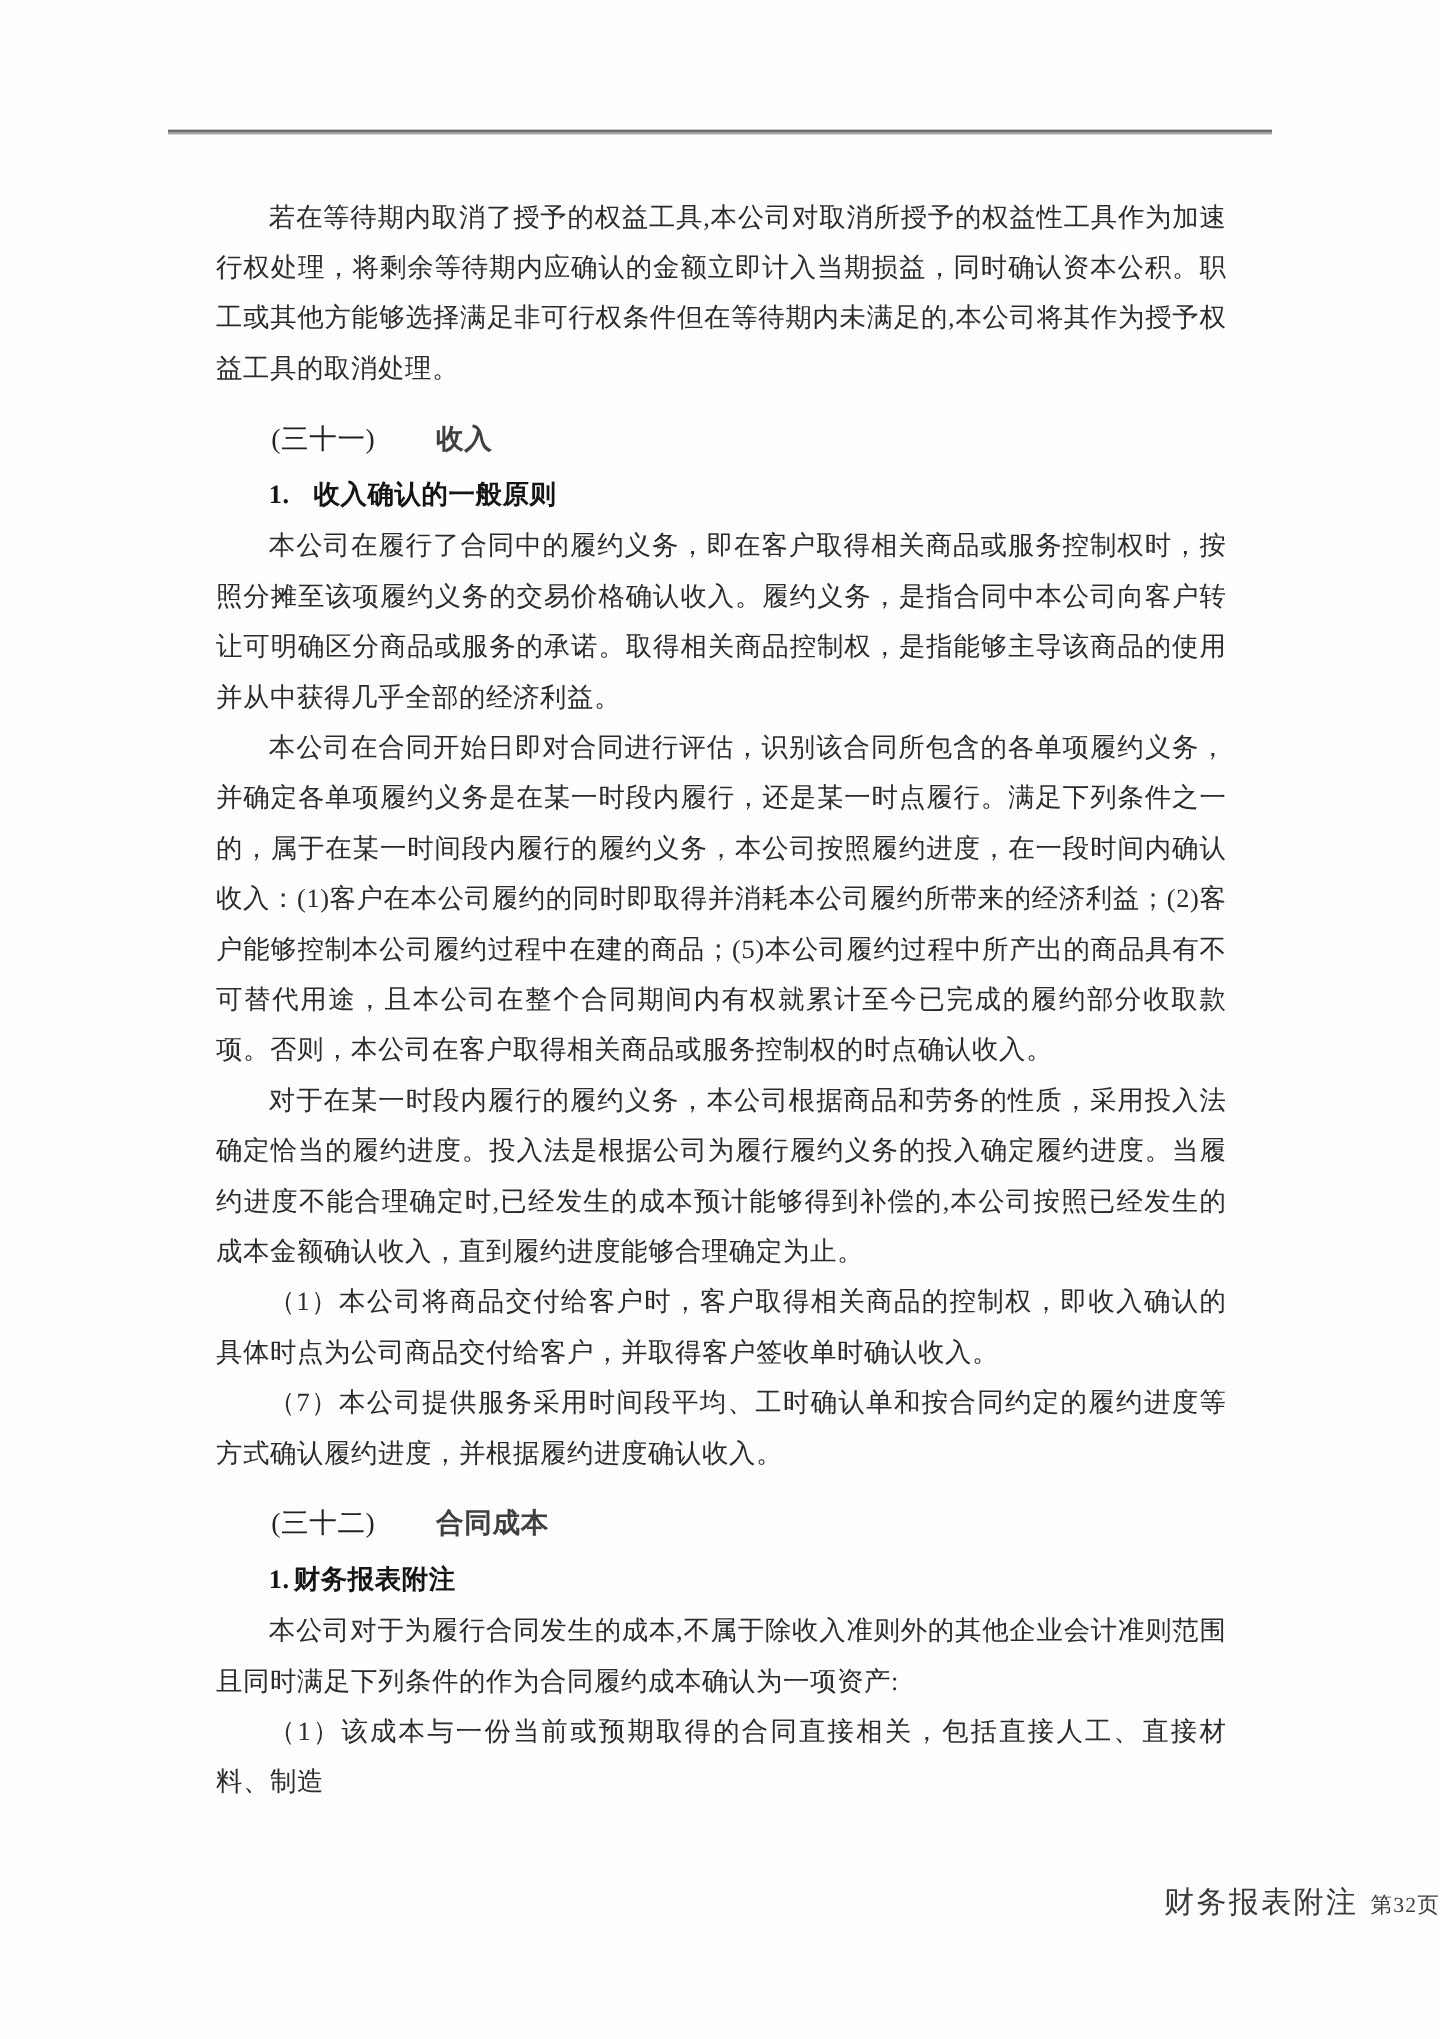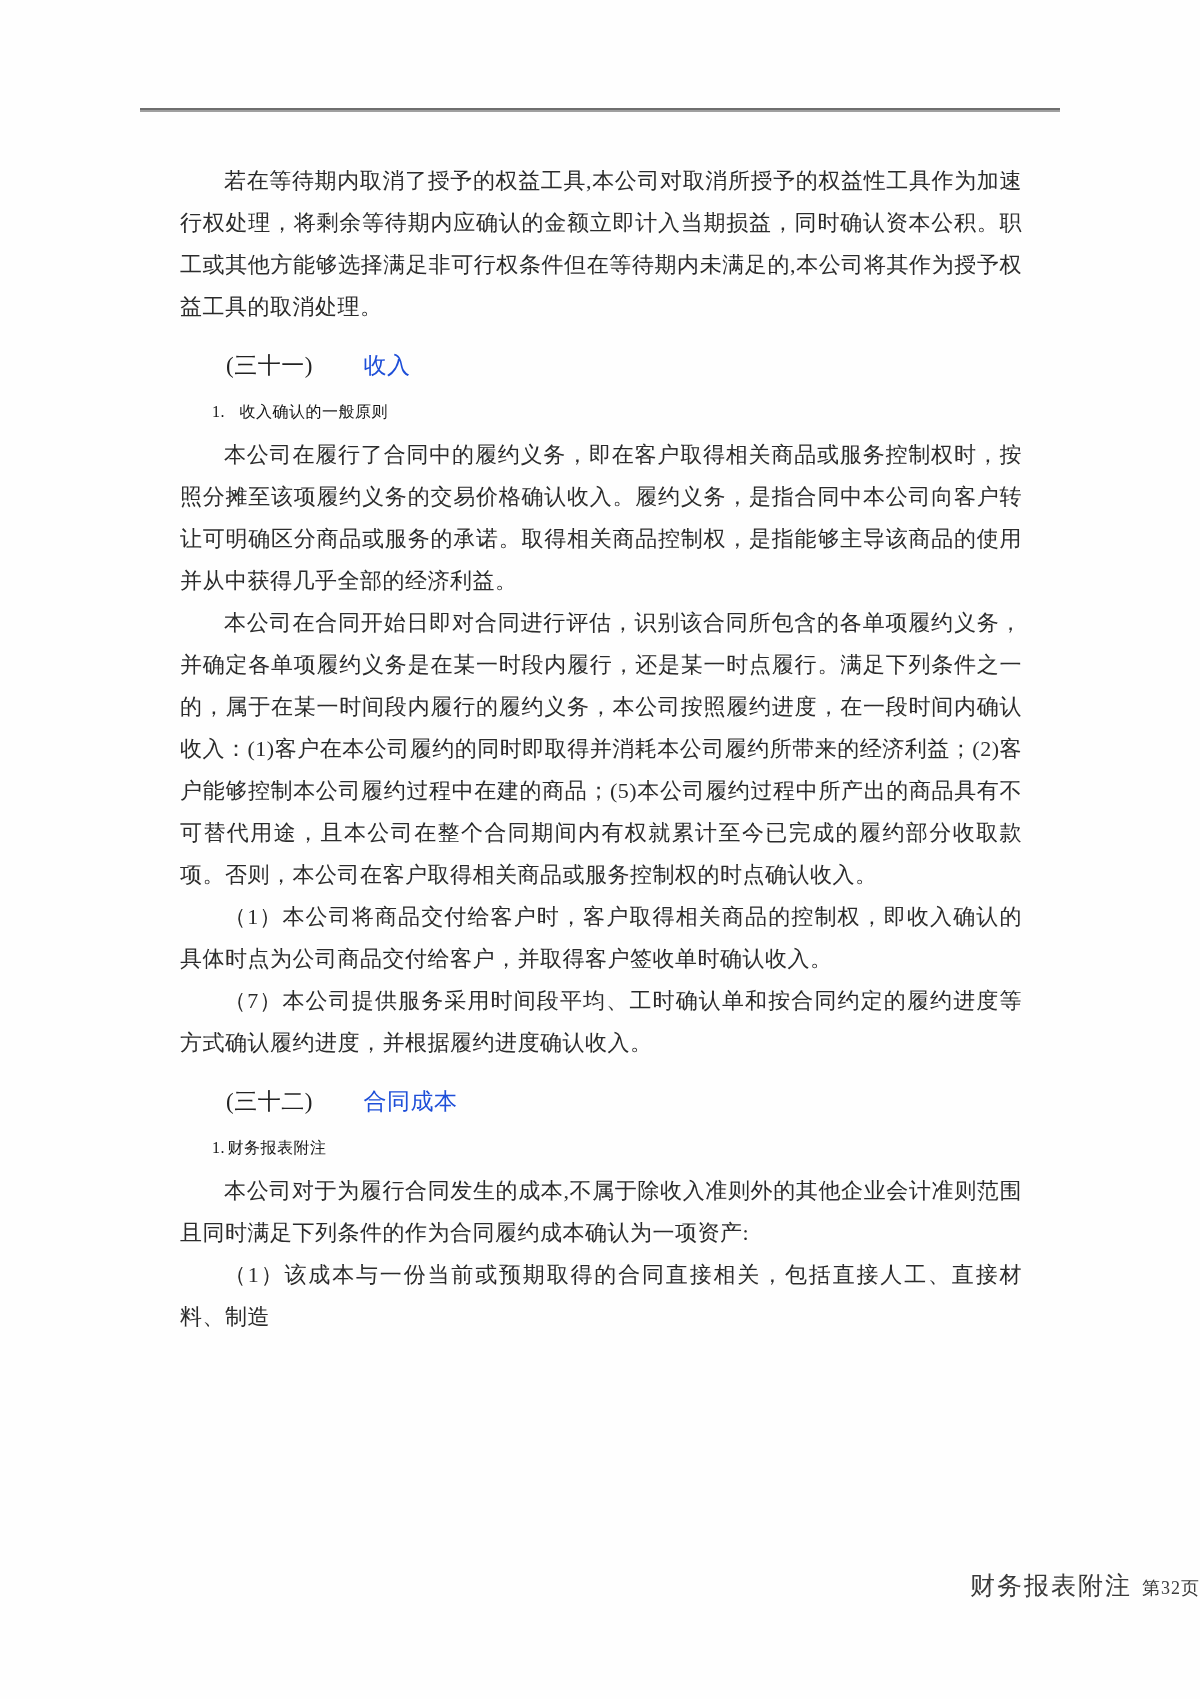--- a/index.html
+++ b/index.html
@@ -41,30 +41,30 @@
   }
   h2.section-heading {
     margin: 16px 0 2px 0;
     padding-left: 2em;
     font-size: 23px;
     line-height: 44px;
     font-weight: normal;
     color: #222;
   }
   h2.section-heading .sec-title {
-    font-weight: normal;
+    font-weight: bold;
     margin-left: 2.2em;
-    color: #1d4ed8;
+    color: #404040;
   }
   h3.sub-heading {
     margin: 0;
     padding-left: 2em;
-    font-size: 16px;
+    font-size: 22px;
     line-height: 44px;
-    font-weight: normal;
+    font-weight: bold;
     color: #151515;
   }
   h3.sub-heading .sub-title {
     margin-left: 0.9em;
   }
   h3.sub-heading .sub-title.tight {
     margin-left: 0.15em;
   }
   .footer {
     position: absolute;
@@ -102,20 +102,21 @@
 
 
     <h3 class="sub-heading">
       <span class="sub-num">1.</span><span class="sub-title">收入确认的一般原则</span>
     </h3>
 
     <p class="body">本公司在履行了合同中的履约义务，即在客户取得相关商品或服务控制权时，按照分摊至该项履约义务的交易价格确认收入。履约义务，是指合同中本公司向客户转让可明确区分商品或服务的承诺。取得相关商品控制权，是指能够主导该商品的使用并从中获得几乎全部的经济利益。</p>
 
     <p class="body">本公司在合同开始日即对合同进行评估，识别该合同所包含的各单项履约义务，并确定各单项履约义务是在某一时段内履行，还是某一时点履行。满足下列条件之一的，属于在某一时间段内履行的履约义务，本公司按照履约进度，在一段时间内确认收入：(1)客户在本公司履约的同时即取得并消耗本公司履约所带来的经济利益；(2)客户能够控制本公司履约过程中在建的商品；(5)本公司履约过程中所产出的商品具有不可替代用途，且本公司在整个合同期间内有权就累计至今已完成的履约部分收取款项。否则，本公司在客户取得相关商品或服务控制权的时点确认收入。</p>
 
+    <p class="body">对于在某一时段内履行的履约义务，本公司根据商品和劳务的性质，采用投入法确定恰当的履约进度。投入法是根据公司为履行履约义务的投入确定履约进度。当履约进度不能合理确定时,已经发生的成本预计能够得到补偿的,本公司按照已经发生的成本金额确认收入，直到履约进度能够合理确定为止。</p>
 
 
     <p class="body">（1）本公司将商品交付给客户时，客户取得相关商品的控制权，即收入确认的具体时点为公司商品交付给客户，并取得客户签收单时确认收入。</p>
 
     <p class="body">（7）本公司提供服务采用时间段平均、工时确认单和按合同约定的履约进度等方式确认履约进度，并根据履约进度确认收入。</p>
 
     <h2 class="section-heading">
       <span class="sec-num">(三十二)</span><span class="sec-title">合同成本</span>
     </h2>
 

